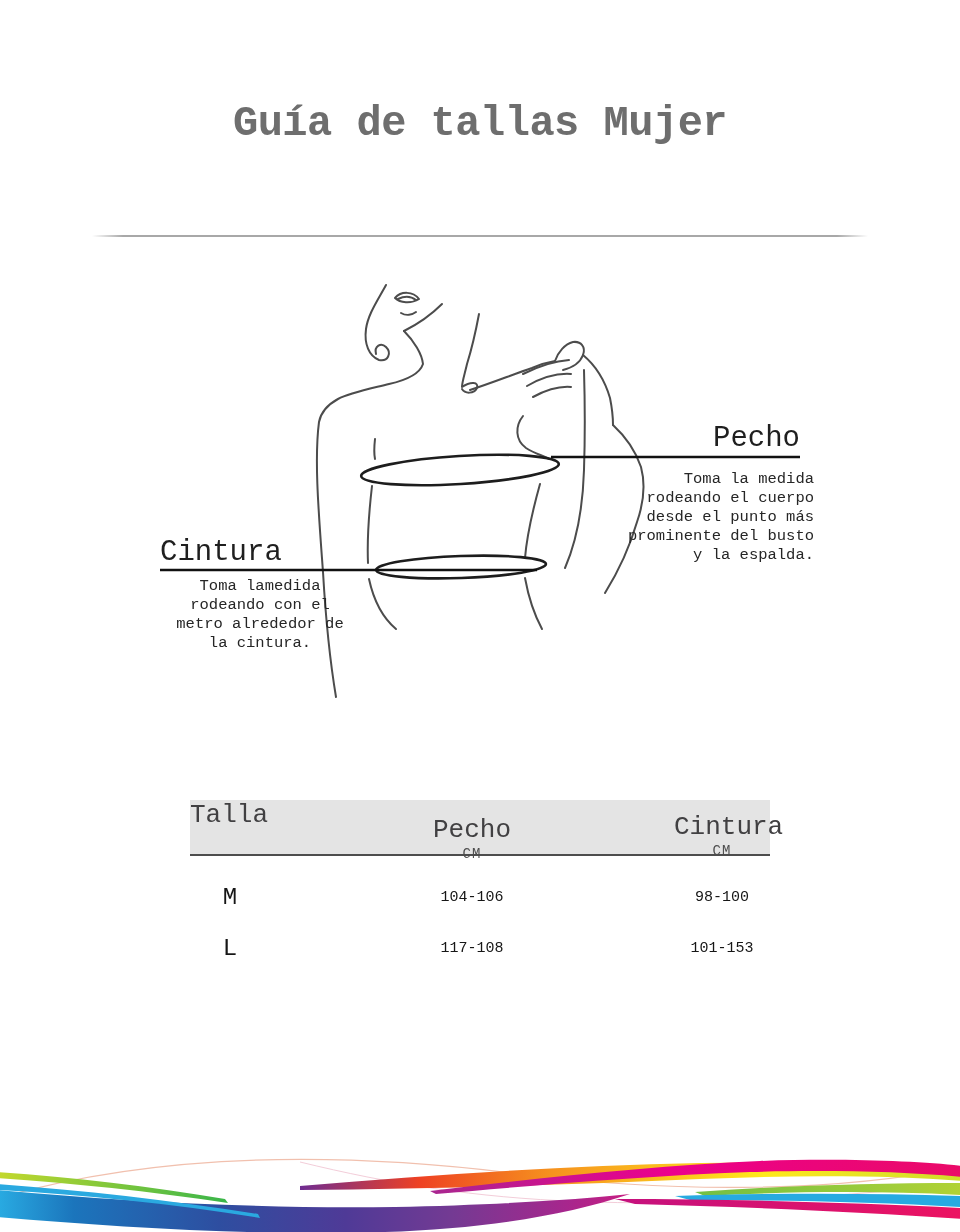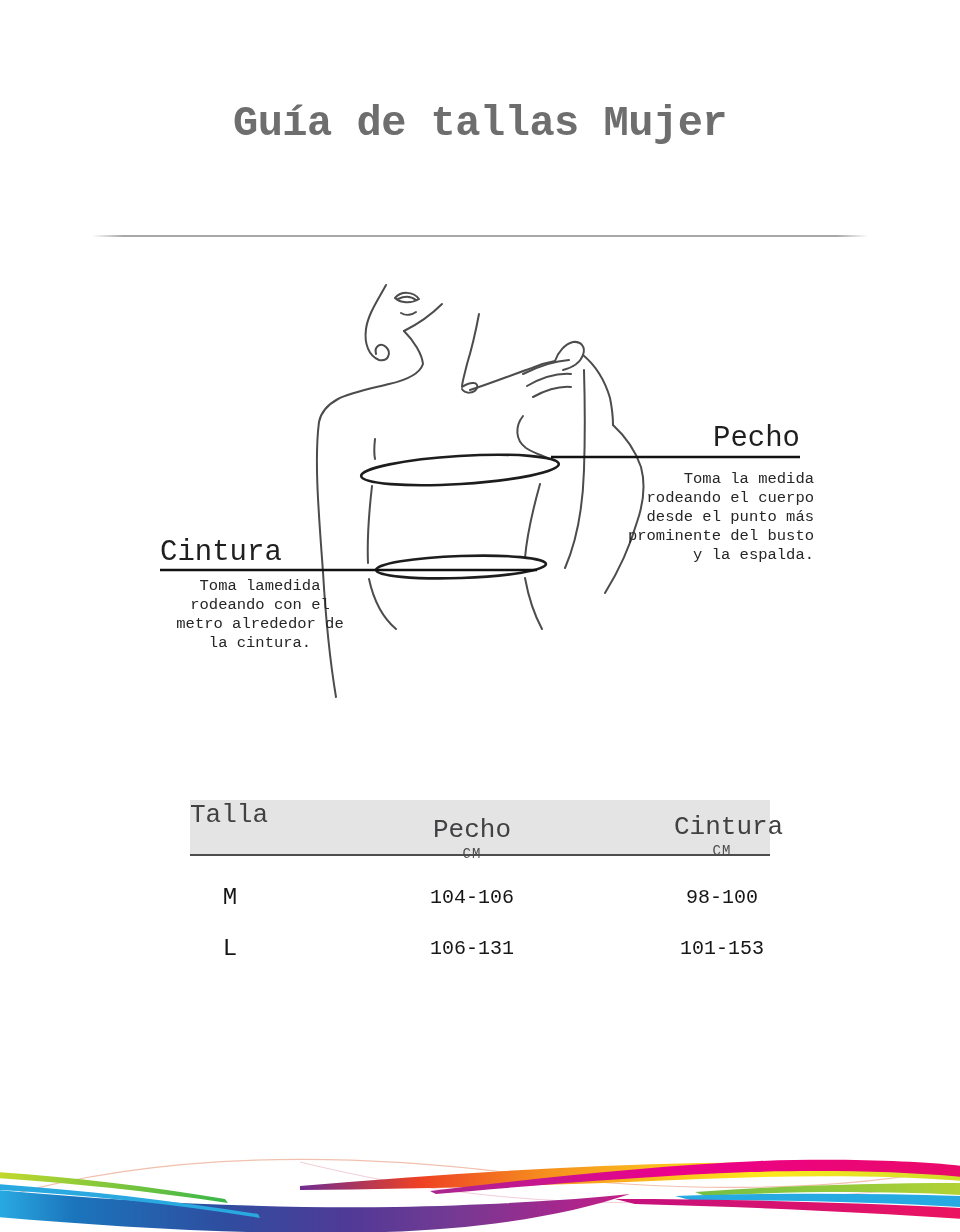--- a/index.html
+++ b/index.html
@@ -50,21 +50,21 @@
   .h-label{font-size:26px;color:#414042;text-align:center;}
   .h-unit{
     font-size:14px;color:#4d4d4d;text-align:center;letter-spacing:1px;
     margin-top:1px;
   }
   .t-header .c1 .h-label{text-align:left;padding-top:0;}
   .t-header .c2{padding-top:15px;}
   .t-header .c3{padding-top:12px;}
   .t-row{display:flex;height:51px;align-items:center;}
   .t-row.first{margin-top:16px;}
-  .cell{font-size:20px;color:#161616;text-align:center;}
+  .cell{font-size:15px;color:#161616;text-align:center;}
   .cell.size{font-size:24px;}
 
   
   .wave-svg{left:0;bottom:0;width:960px;height:100px;}
 </style>
 </head>
 <body>
 
 <div class="canvas">
 
@@ -132,21 +132,21 @@
         <div class="h-unit">CM</div>
       </div>
     </div>
     <div class="t-row first">
       <div class="cell size c1">M</div>
       <div class="cell c2">104-106</div>
       <div class="cell c3">98-100</div>
     </div>
     <div class="t-row">
       <div class="cell size c1">L</div>
-      <div class="cell c2">106-131</div>
+      <div class="cell c2">117-108</div>
       <div class="cell c3">101-153</div>
     </div>
   </div>
 
   <svg class="abs wave-svg" viewBox="0 0 960 100" preserveAspectRatio="none">
     <defs>
       <linearGradient id="gBlue" x1="0" y1="0" x2="1" y2="0">
         <stop offset="0" stop-color="#29abe2"></stop>
         <stop offset="0.12" stop-color="#1b75bc"></stop>
         <stop offset="0.35" stop-color="#2e4ea0"></stop>

